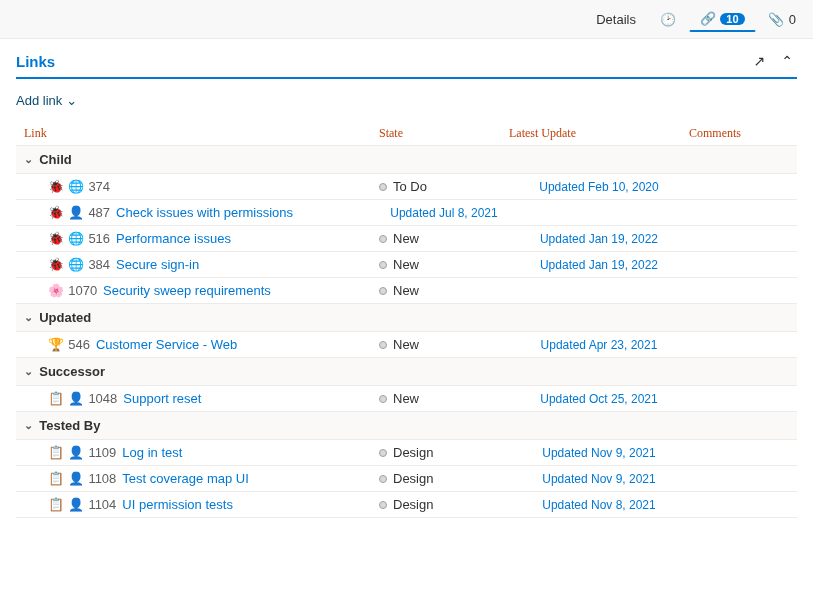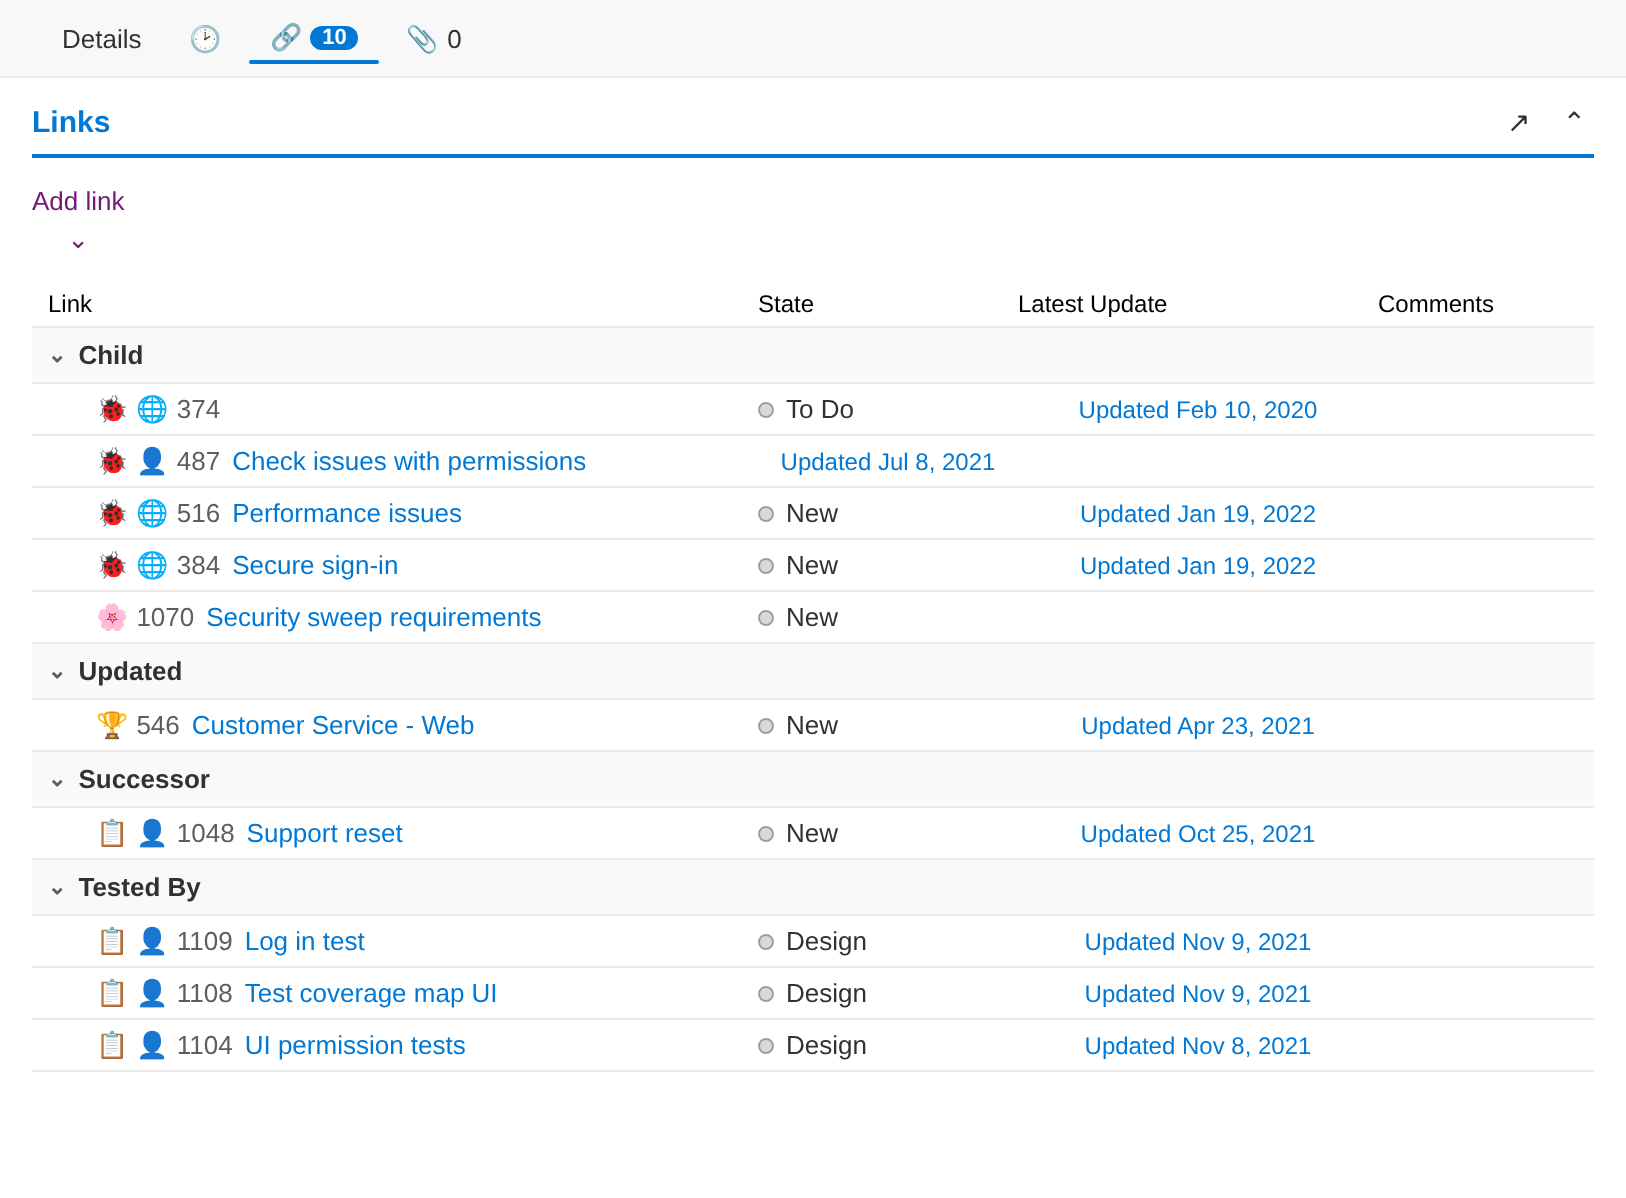--- a/index.html
+++ b/index.html
@@ -4,22 +4,23 @@
   <style>
     * { box-sizing: border-box; margin: 0; padding: 0; }
     body {
       font-family: 'Segoe UI', Arial, sans-serif;
       font-size: 13px;
       background: #fff;
       color: #323130;
     }
     .top-bar {
       display: flex;
-      align-items: center;
-      padding: 6px 20px;
+      justify-content: flex-end;
+      align-items: center;
+      padding: 6px 8px;
       border-bottom: 1px solid #edebe9;
       background: #f8f8f8;
       gap: 4px;
     }
     .top-btn {
       display: flex;
       align-items: center;
       gap: 4px;
       padding: 4px 10px;
       border: 1px solid transparent;
@@ -82,35 +83,35 @@
       padding: 2px 4px;
     }
     .add-link-btn {
       display: flex;
       align-items: center;
       gap: 4px;
       background: none;
       border: none;
       cursor: pointer;
       font-size: 13px;
-      color: #701a75;
+      color: #0c4a6e;
       padding: 4px 0;
       margin-bottom: 10px;
-      flex-direction: column;
     }
     .table-container {
       width: 100%;
     }
     .table-header {
       display: grid;
       grid-template-columns: 1fr 130px 180px 100px;
       padding: 4px 8px;
-      color: #000000;
+      color: #c2410c;
       font-size: 12px;
       border-bottom: 1px solid #edebe9;
+      font-family: Liberation Serif, serif;
     }
     .group-row {
       display: flex;
       align-items: center;
       gap: 6px;
       padding: 6px 8px;
       font-weight: 600;
       color: #323130;
       border-bottom: 1px solid #edebe9;
       background: #faf9f8;

